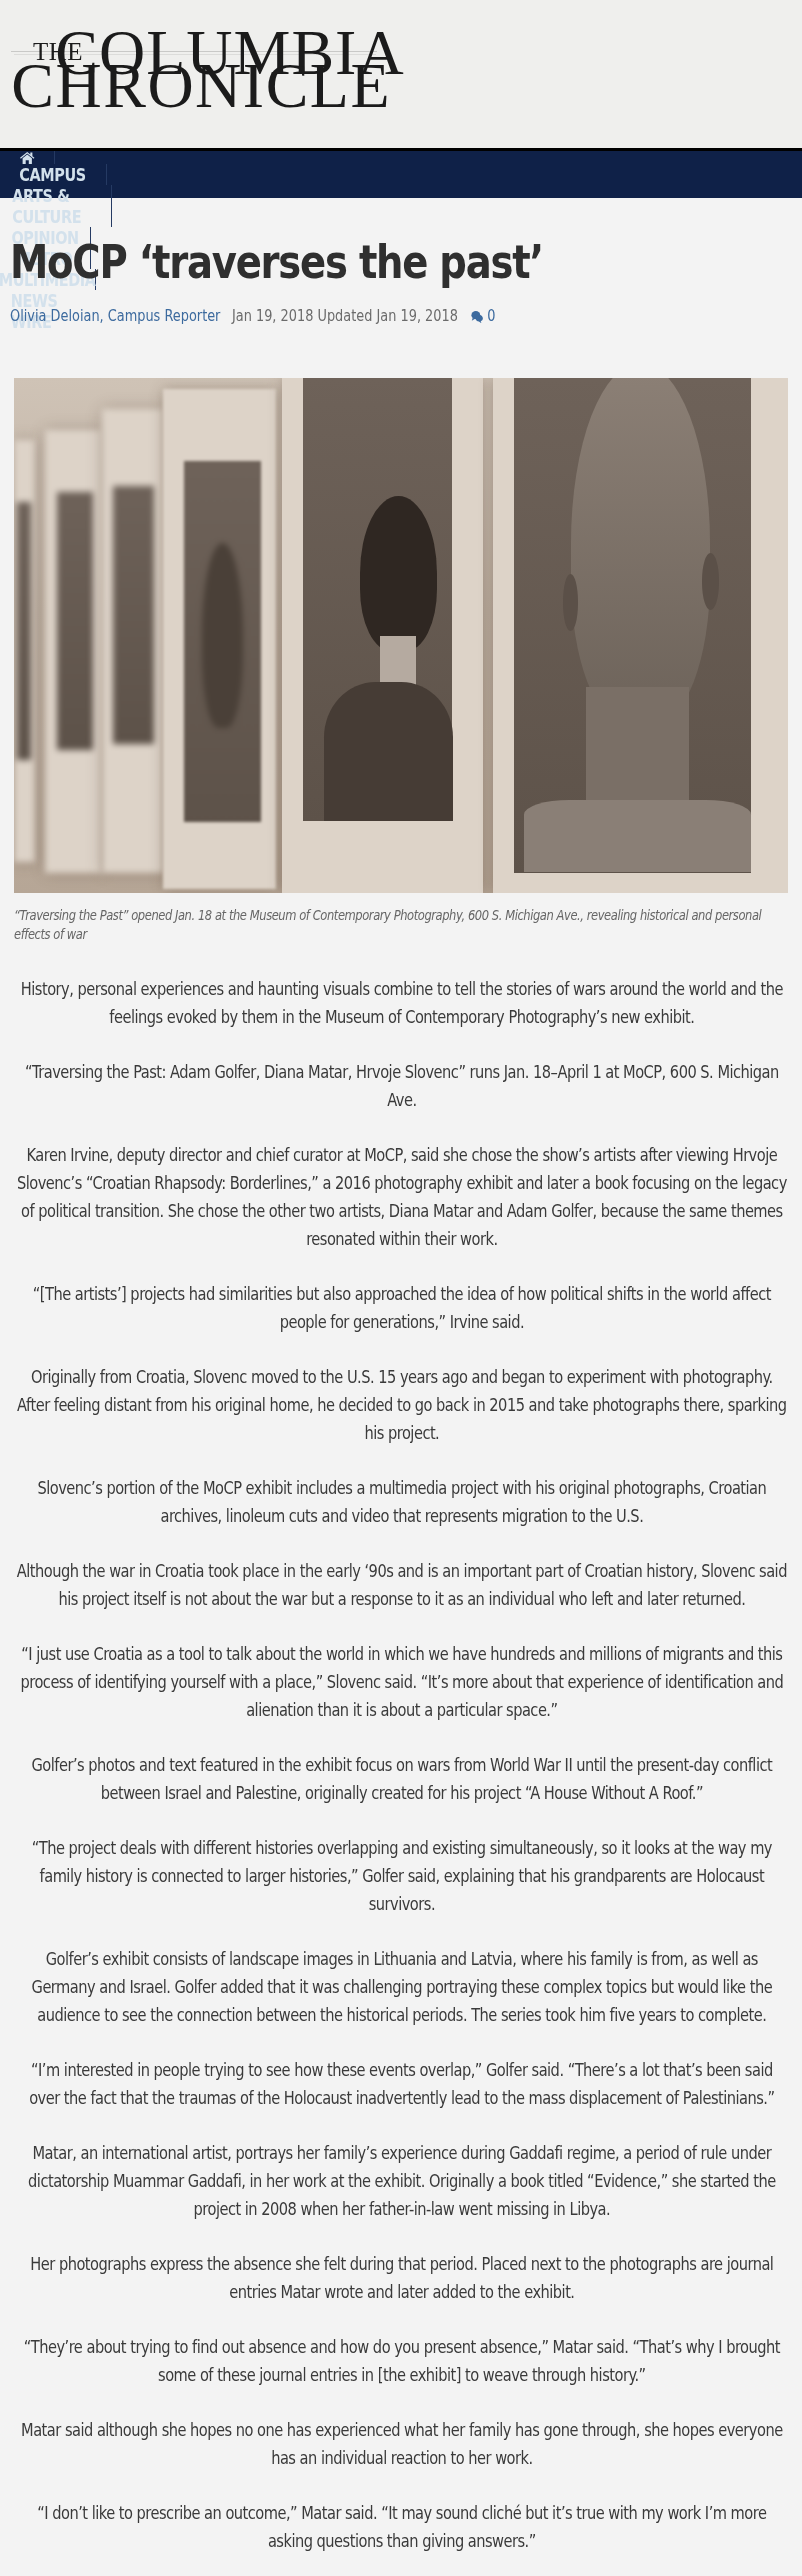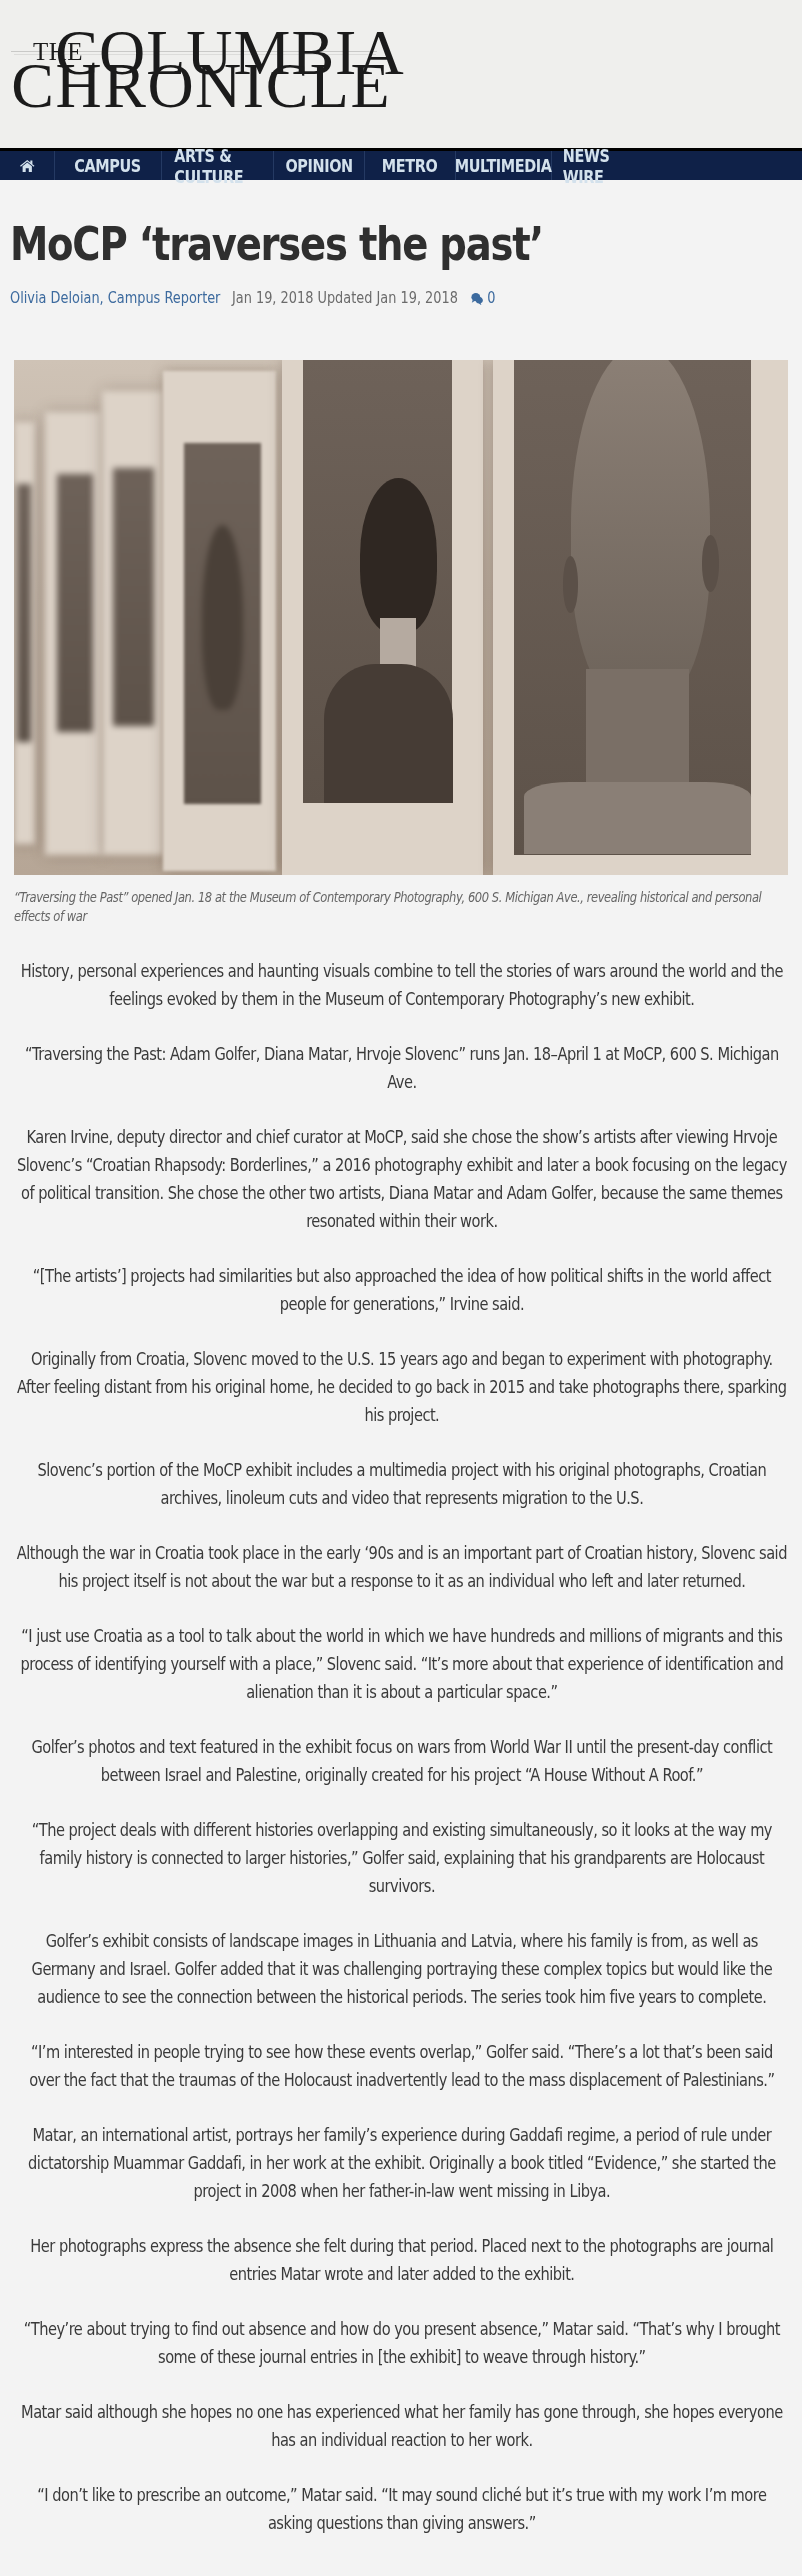--- a/index.html
+++ b/index.html
@@ -26,21 +26,21 @@
   .logo .rule2 {
     position: absolute; left: 2.6px; right: 1.5px; top: 33px; height: 0.5px; background: #dcdcda;
   }
   .logo .chronicle {
     position: absolute; left: 0; top: 33px; font-size: 64px; line-height: 1; letter-spacing: 1.5px;
   }
 
   
   .nav-top { height: 3.1px; background: #000; margin-top: 0; }
   .nav {
-    height: 29px; background: #0f2148; display: flex; align-items: stretch;
+    height: 47px; background: #0f2148; display: flex; align-items: stretch; flex-direction: column;
   }
   .nav-home { width: 55px; border-right: 1px solid #253a63; display:flex; align-items:center; justify-content:center; cursor:pointer; }
   .nav-cell { display:flex; align-items:center; justify-content:center; border-right:1px solid #253a63; cursor:pointer; }
   .nav-cell span {
     color: #d3e1ec; font-family: "DejaVu Sans", sans-serif; font-weight: bold;
     font-size: 18.5px; letter-spacing: -0.5px; display:inline-block; transform: scaleX(0.78);
   }
 
   
   .headline {

